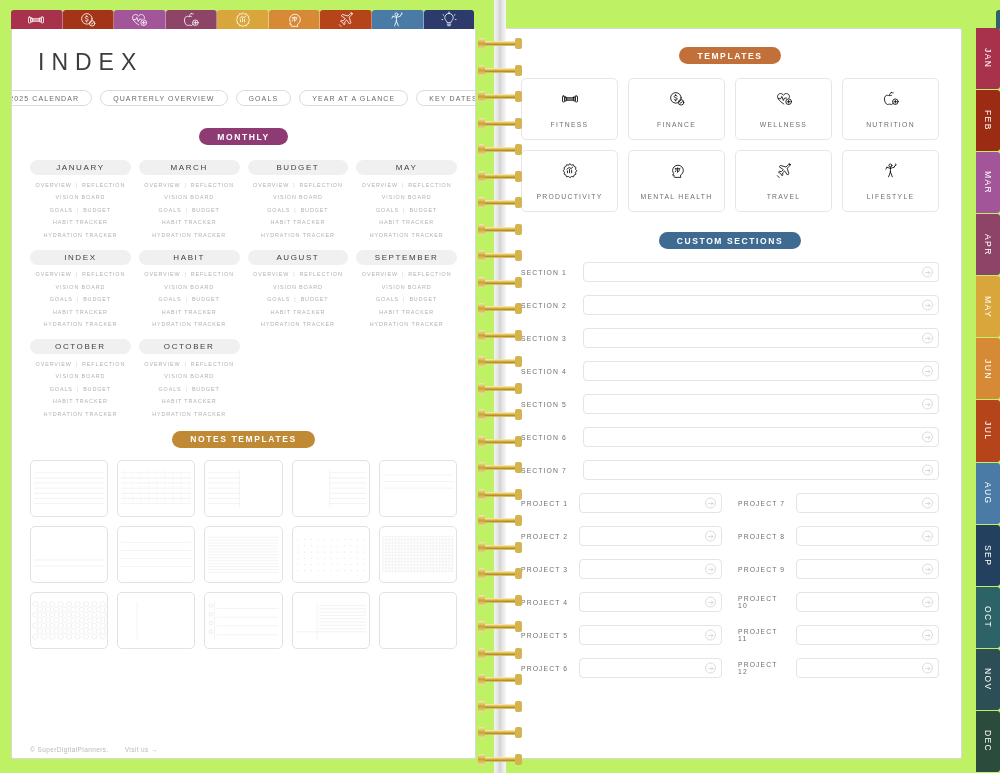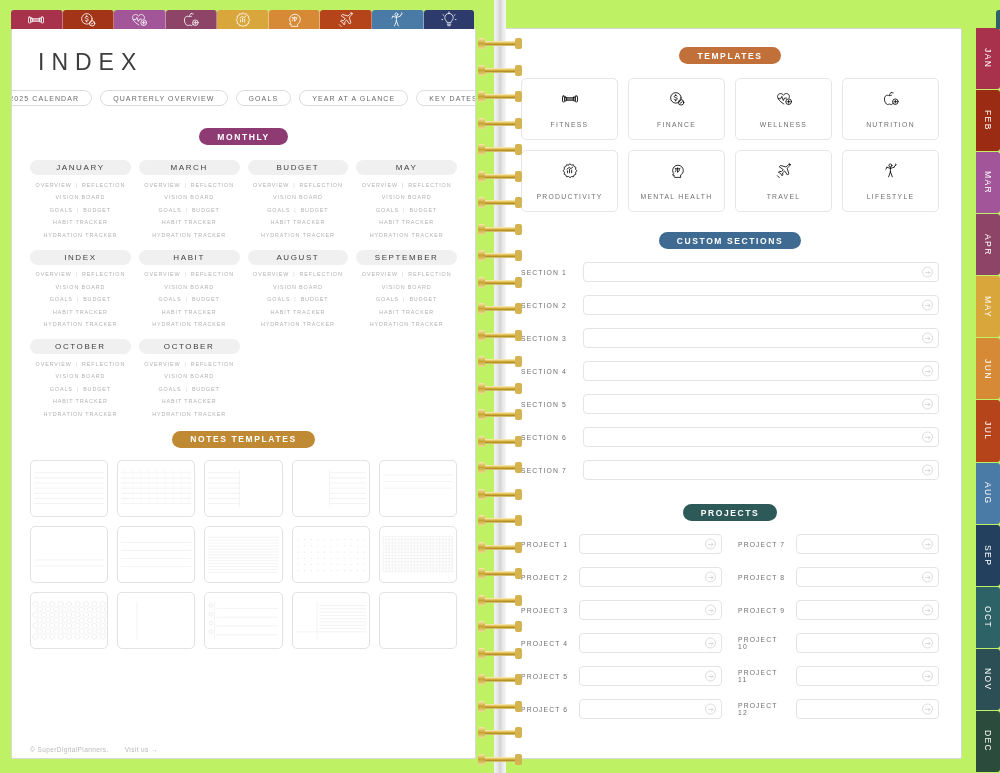--- a/index.html
+++ b/index.html
@@ -874,23 +874,20 @@
                   <svg viewBox="0 0 24 24" width="8" height="8">
                     <g style="fill:none;stroke:#c9c9c9;stroke-width:2;stroke-linecap:round;stroke-linejoin:round">
                       <path d="M5 12h13M13 7l5 5-5 5"></path>
                     </g>
                   </svg>
                 </span>
     </div>
   </div>
           </div>
 
-        <div class="pill-row" style="margin-top:24px;">
-          <div class="pill pill-projects">PROJECTS</div>
-        </div>
         <div class="proj-grid" id="projects-grid">
             <div class="field-row">
     <div class="field-label">PROJECT 1</div>
     <div class="field-box">
       <span class="field-go">
                   <svg viewBox="0 0 24 24" width="8" height="8">
                     <g style="fill:none;stroke:#c9c9c9;stroke-width:2;stroke-linecap:round;stroke-linejoin:round">
                       <path d="M5 12h13M13 7l5 5-5 5"></path>
                     </g>
                   </svg>

